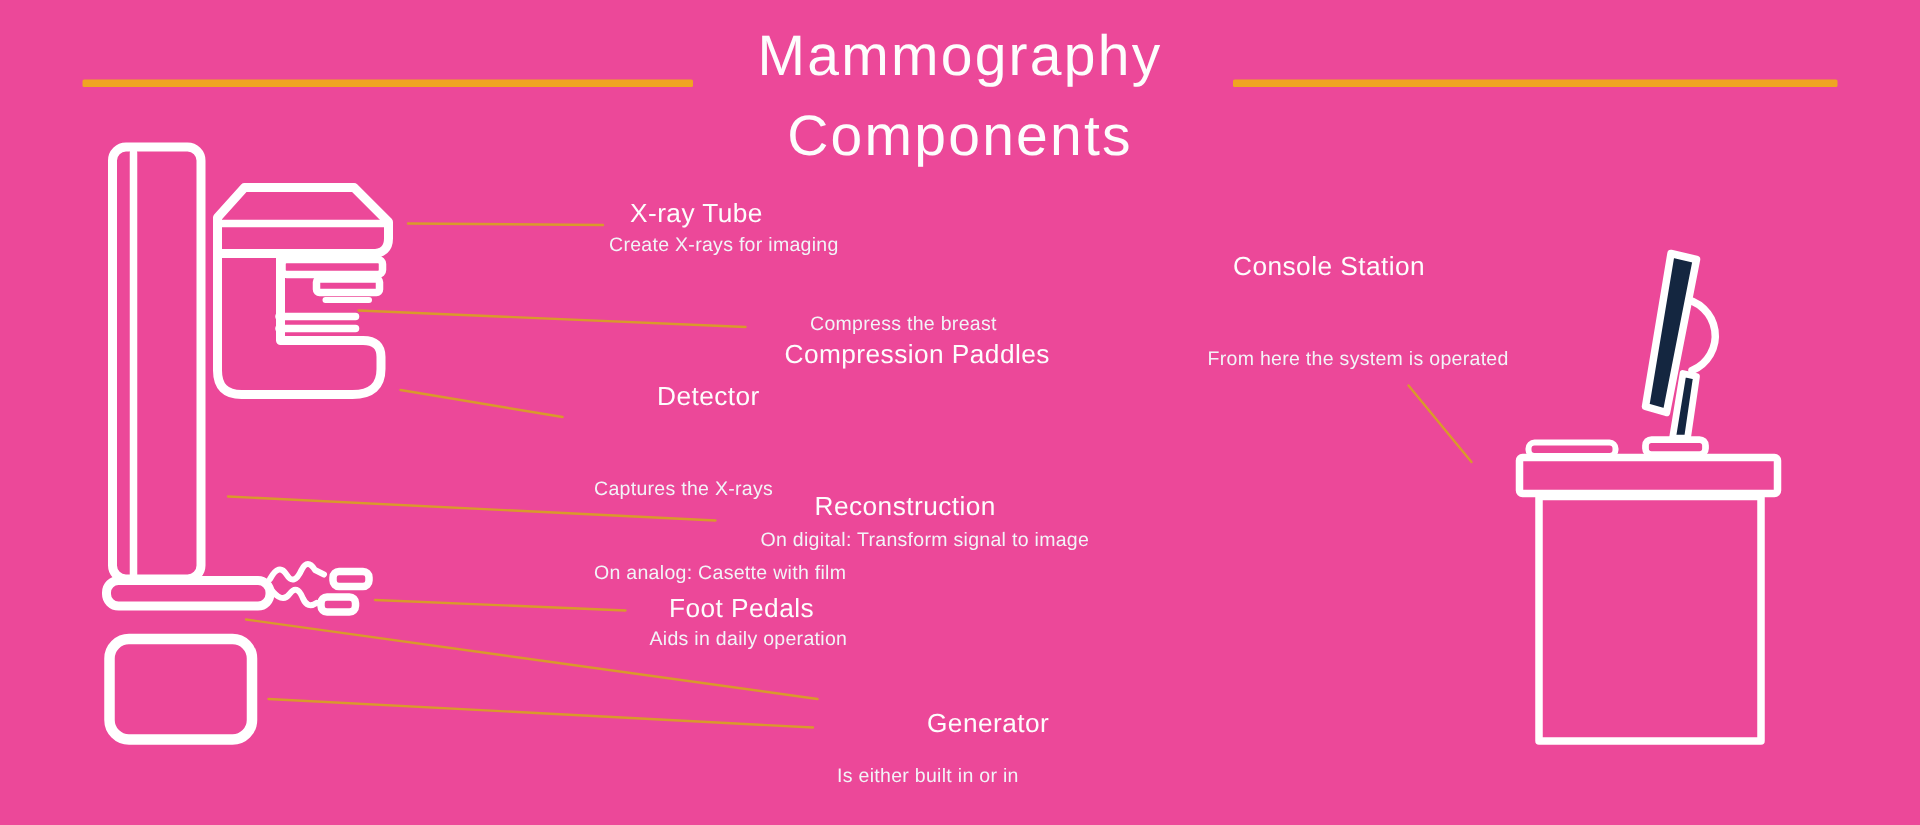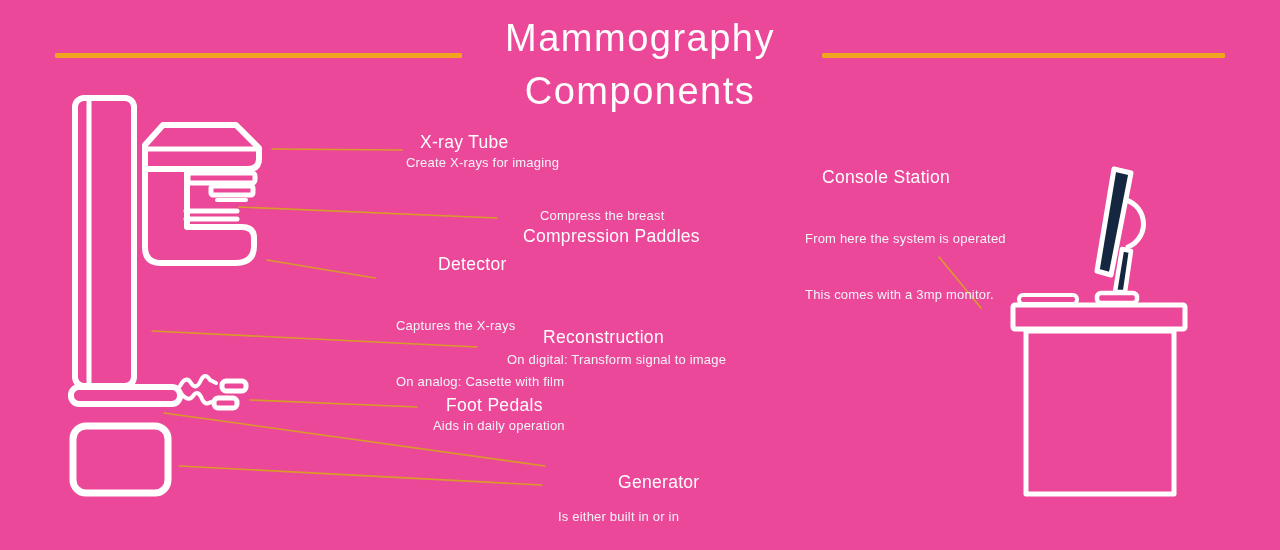--- a/index.html
+++ b/index.html
@@ -139,16 +139,15 @@
 
   <div id="gen-title" class="lbl-title">Generator</div>
   <div id="gen-desc" class="lbl-desc">
     <span>Is either built in or in</span>
     <span>a seperate box</span>
   </div>
 
   <div id="console-title" class="lbl-title">Console Station</div>
   <div id="console-desc" class="lbl-desc">
     <span>From here the system is operated</span>
-    <span>This comes with a 3mp monitor.</span>
   </div>
 
 </div>
 
 </body></html>

